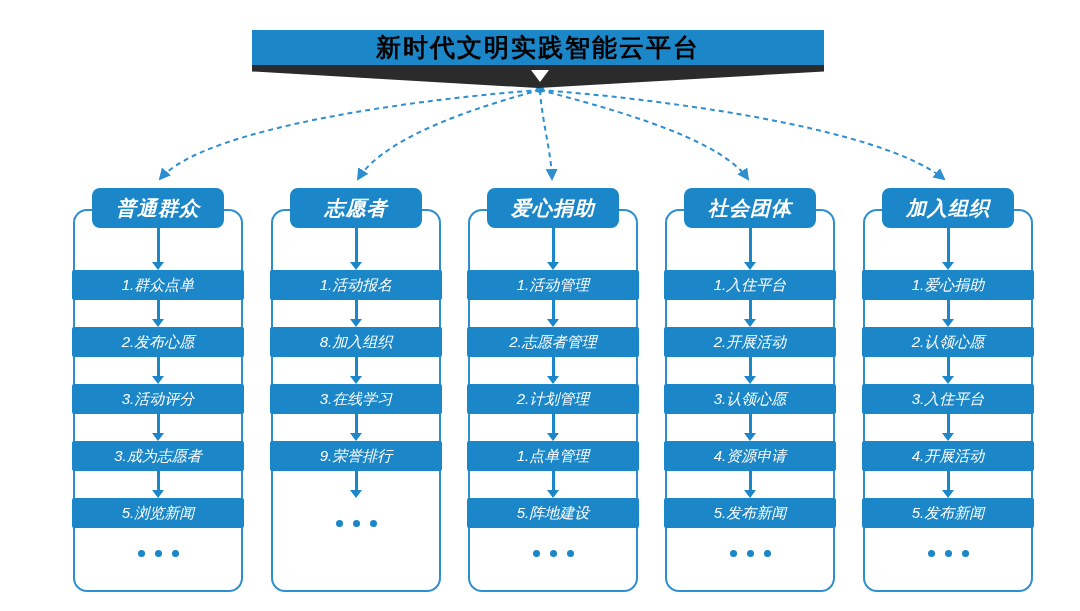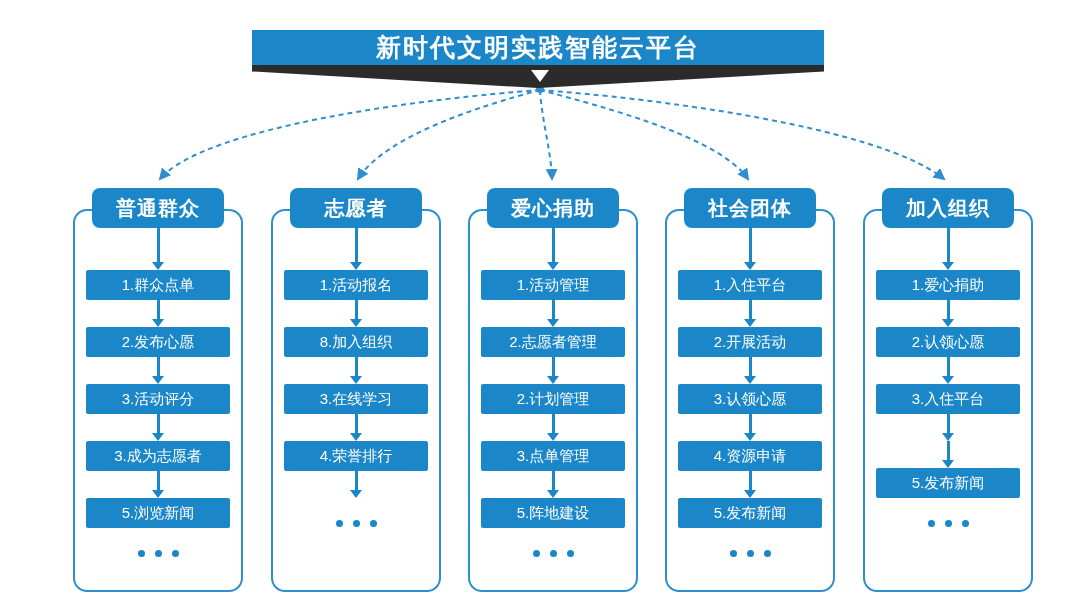--- a/index.html
+++ b/index.html
@@ -18,21 +18,21 @@
     height:611px;
     background:#ffffff;
     overflow:hidden;
   }
   
   .banner{
     position:absolute;
     left:252px; top:30px;
     width:572px; height:35px;
     background:var(--blue);
-    color:#ffffff;
+    color:#000000;
     font-size:25px;
     font-weight:bold;
     letter-spacing:2px;
     display:flex; align-items:center; justify-content:center;
     z-index:2;
   }
   .banner-tail{
     position:absolute;
     left:252px; top:65px;
     width:572px; height:23px;
@@ -70,34 +70,35 @@
     border-radius:14px;
     background:transparent;
   }
   .col-inner{
     position:relative;
     height:100%;
     display:flex;
     flex-direction:column;
     align-items:center;
     z-index:2;
+    font-style:italic;
   }
   .col-header{
     width:132px; height:40px;
     background:var(--blue);
     border-radius:8px;
     color:#ffffff;
     font-size:20px;
     font-weight:bold;
     letter-spacing:1px;
     display:flex; align-items:center; justify-content:center;
     flex:0 0 auto;
   }
   .item{
-    width:144px; height:30px;
+    width:172px; height:30px;
     background:var(--blue);
     border-radius:2px;
     color:#ffffff;
     font-size:15px;
     display:flex; align-items:center; justify-content:center;
     flex:0 0 auto;
     white-space:nowrap;
   }
   .v-arrow{
     display:flex;
@@ -207,21 +208,21 @@
       <div class="item">8.加入组织</div>
       <div class="v-arrow arrow-sm">
           <div class="stem"></div>
           <div class="head"></div>
         </div>
       <div class="item">3.在线学习</div>
       <div class="v-arrow arrow-sm">
           <div class="stem"></div>
           <div class="head"></div>
         </div>
-      <div class="item">4.荣誉排行</div>
+      <div class="item">9.荣誉排行</div>
       <div class="v-arrow arrow-sm">
           <div class="stem"></div>
           <div class="head"></div>
         </div>
       <div class="dots" aria-label="...">
           <span class="dot"></span>
           <span class="dot"></span>
           <span class="dot"></span>
         </div>
     </div>
@@ -243,21 +244,21 @@
       <div class="item">2.志愿者管理</div>
       <div class="v-arrow arrow-sm">
           <div class="stem"></div>
           <div class="head"></div>
         </div>
       <div class="item">2.计划管理</div>
       <div class="v-arrow arrow-sm">
           <div class="stem"></div>
           <div class="head"></div>
         </div>
-      <div class="item">3.点单管理</div>
+      <div class="item">1.点单管理</div>
       <div class="v-arrow arrow-sm">
           <div class="stem"></div>
           <div class="head"></div>
         </div>
       <div class="item">5.阵地建设</div>
       <div class="dots" aria-label="...">
           <span class="dot"></span>
           <span class="dot"></span>
           <span class="dot"></span>
         </div>
@@ -317,20 +318,21 @@
       <div class="item">2.认领心愿</div>
       <div class="v-arrow arrow-sm">
           <div class="stem"></div>
           <div class="head"></div>
         </div>
       <div class="item">3.入住平台</div>
       <div class="v-arrow arrow-sm">
           <div class="stem"></div>
           <div class="head"></div>
         </div>
+      <div class="item">4.开展活动</div>
       <div class="v-arrow arrow-sm">
           <div class="stem"></div>
           <div class="head"></div>
         </div>
       <div class="item">5.发布新闻</div>
       <div class="dots" aria-label="...">
           <span class="dot"></span>
           <span class="dot"></span>
           <span class="dot"></span>
         </div>

